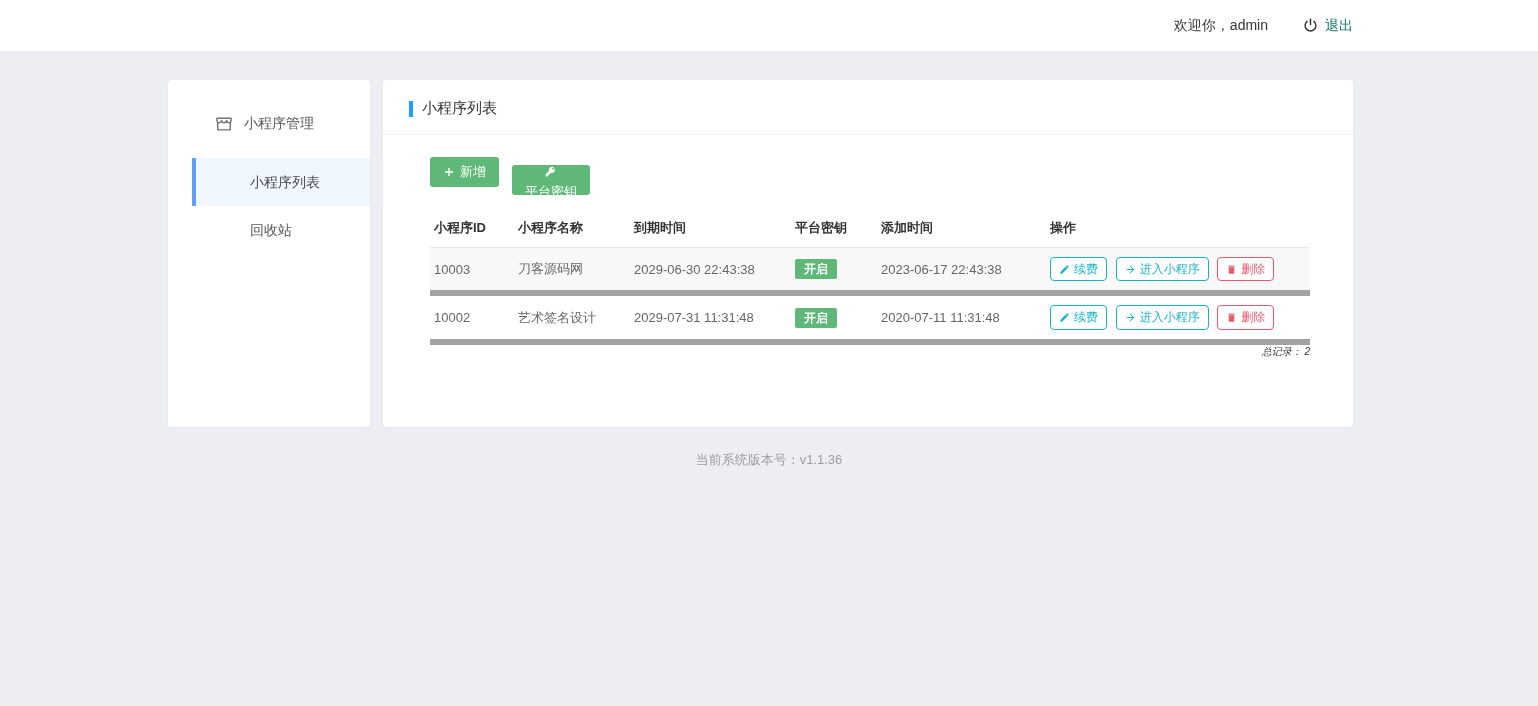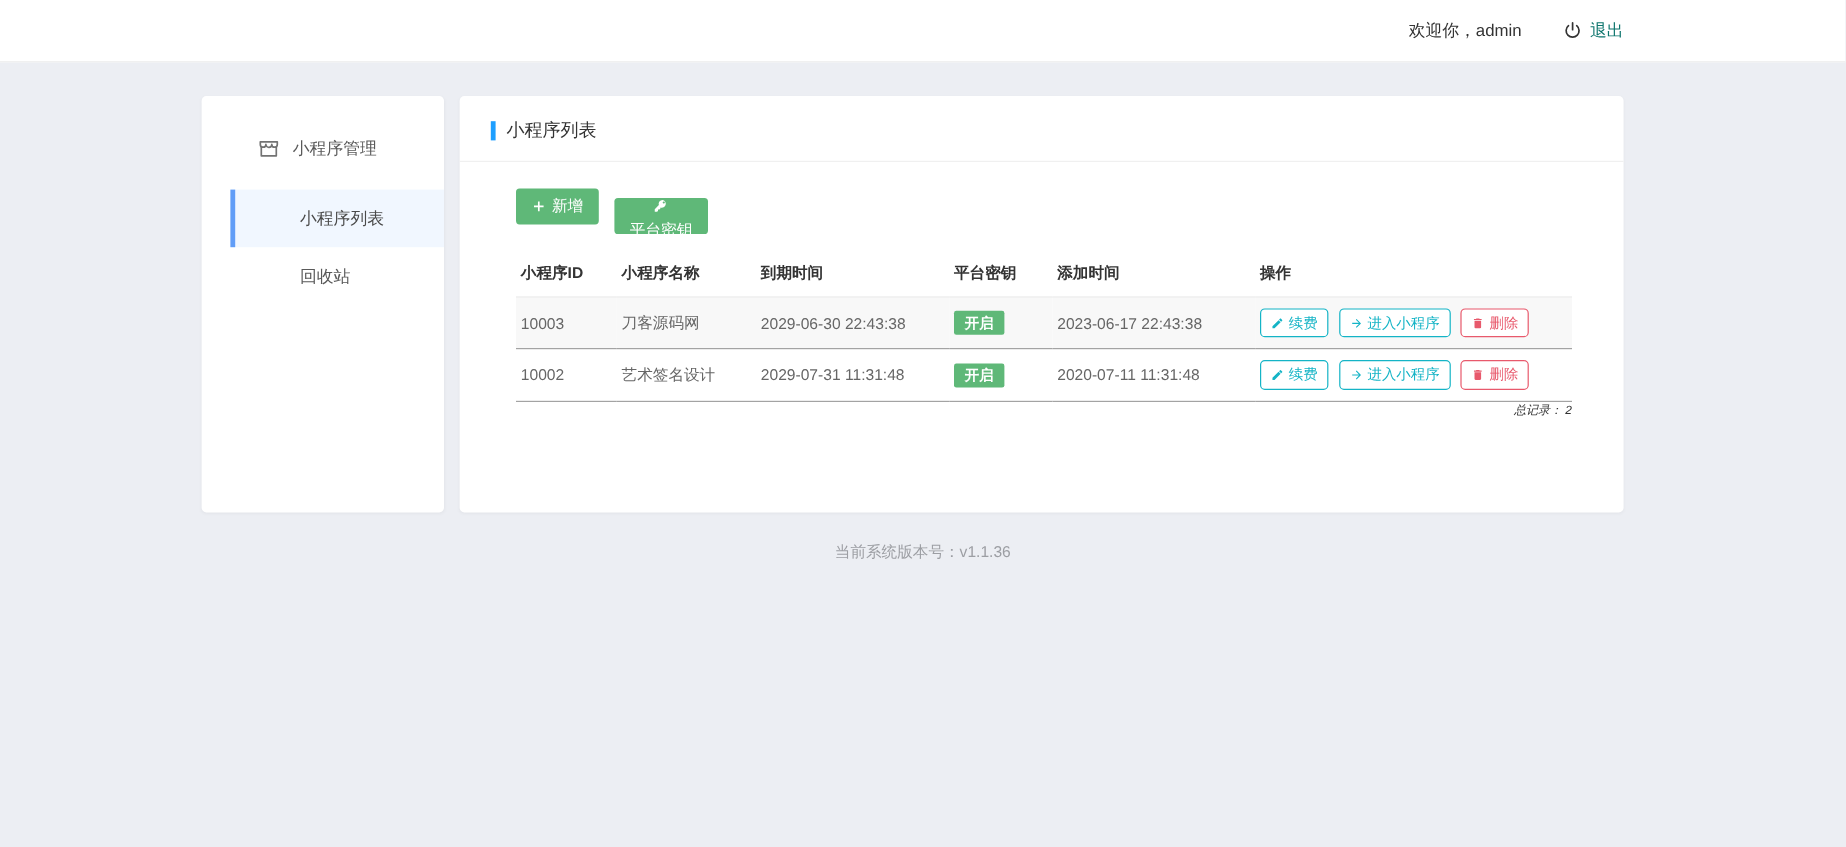--- a/index.html
+++ b/index.html
@@ -60,21 +60,21 @@
     font-family:inherit;
   }
   .btn-green + .btn-green { margin-left:9px;flex-direction:column; }
   .btn-green svg { display:block; }
   
   table { width:100%; border-collapse:collapse; margin-top:15px; font-size:13px; }
   th {
     text-align:left; font-weight:bold; color:#333;
     padding:9px 4px 10px 4px; white-space:nowrap;
   }
-  td { padding:9px 4px; color:#666; border-top:1px solid #e9e9e9; border-bottom:1px solid #a3a3a3; }
+  td { padding:9px 4px; color:#666; border-top:1px solid #e9e9e9; border-bottom:6px solid #a3a3a3; }
   tbody tr:nth-child(1) { background:#f8f8f8; }
   .col-id    { width:84px; }
   .col-name  { width:116px; }
   .col-exp   { width:161px; }
   .col-push  { width:86px; }
   .col-add   { width:169px; }
   .badge-on {
     display:inline-block; background:#5fb878; color:#fff;
     font-size:12px; font-weight:bold; padding:4px 9px; border-radius:2px;
     line-height:1;

